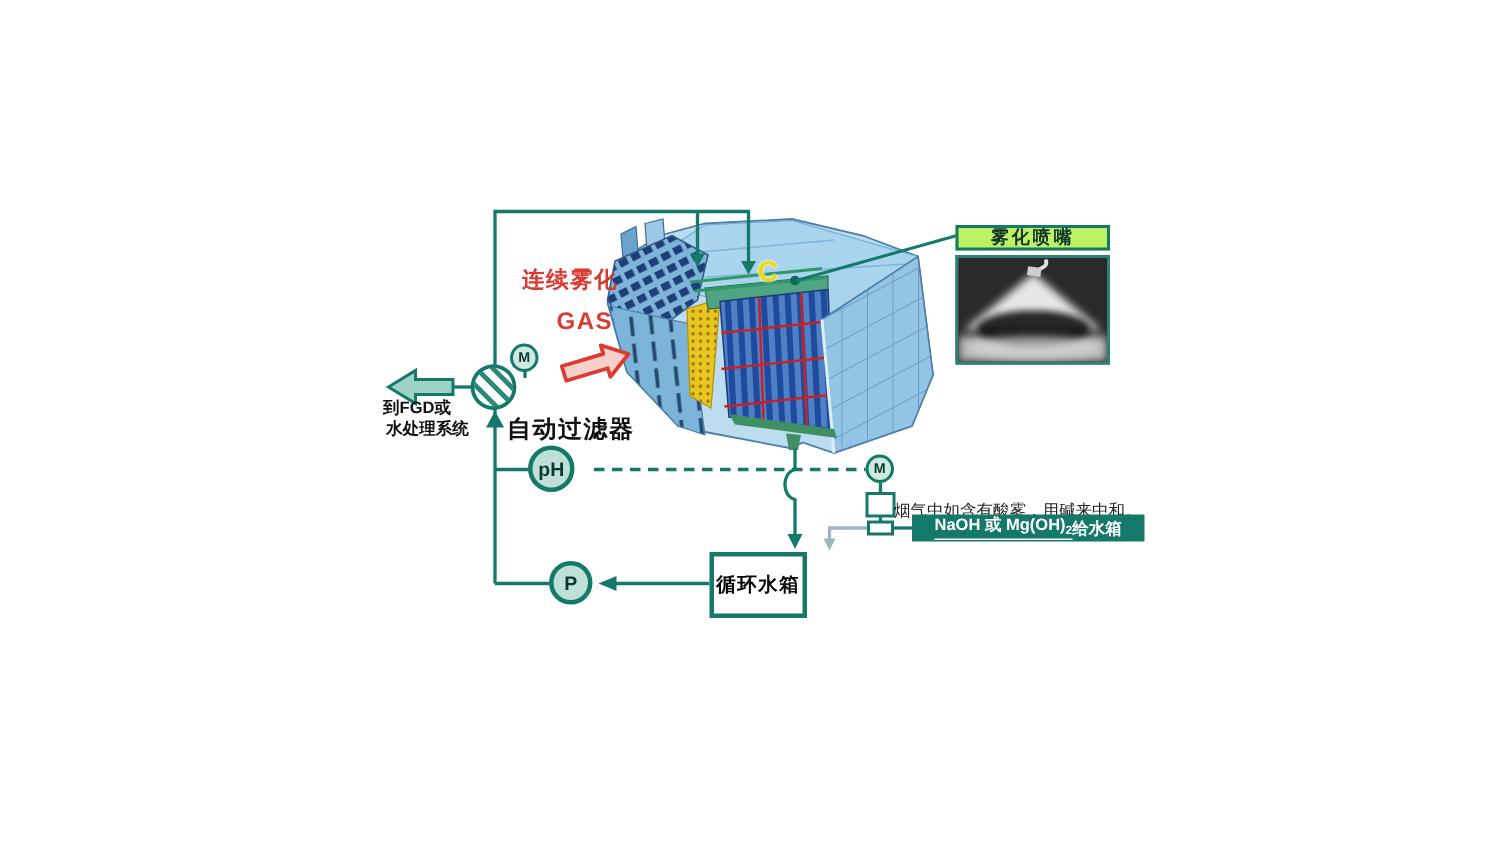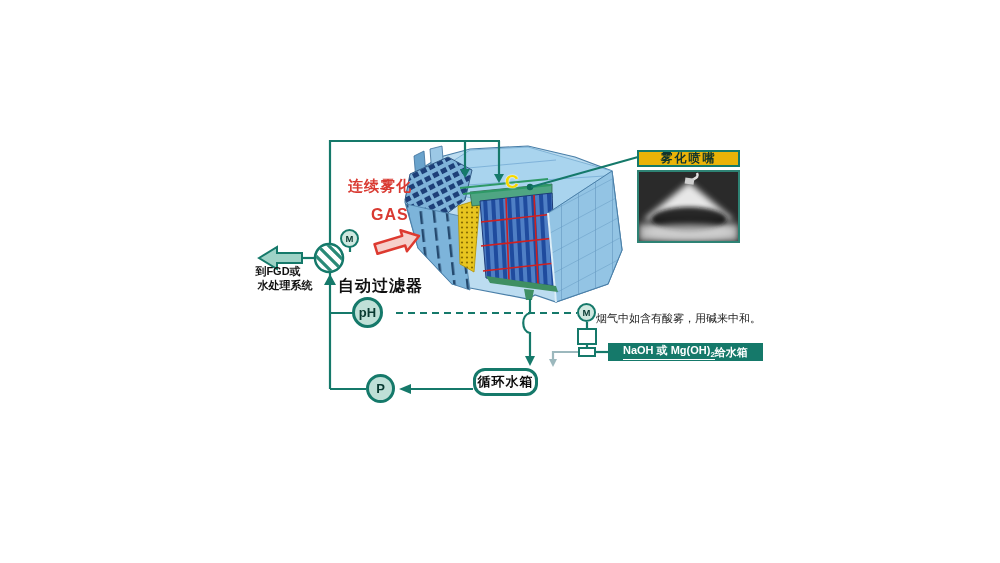--- a/index.html
+++ b/index.html
@@ -15,21 +15,21 @@
     background:#cfe8e0;border:2.5px solid #15796a;color:#093a31;
     display:flex;align-items:center;justify-content:center;font-weight:bold;
   }
   .inst.big{border-width:3px;background:#bfe0d7;}
   .tank{
     position:absolute;box-sizing:border-box;background:#ffffff;border:3px solid #15796a;
     display:flex;align-items:center;justify-content:center;
     font-weight:bold;font-size:13px;letter-spacing:1px;color:#0a0a0a;
   }
   .callout{
-    position:absolute;box-sizing:border-box;background:#eab308;border:2px solid #15796a;
+    position:absolute;box-sizing:border-box;background:#bef264;border:2px solid #15796a;
     display:flex;align-items:center;justify-content:center;
     font-weight:bold;font-size:12px;letter-spacing:2px;color:#10332c;
   }
   .naoh{
     position:absolute;box-sizing:border-box;height:18px;background:#15796a;color:#ffffff;
     display:flex;align-items:center;padding:0 15px;font-weight:bold;font-size:11px;
   }
   .naoh .u{border-bottom:1.5px solid #fff;padding-bottom:0px;display:inline-block;line-height:13px;}
   .naoh sub{font-size:8px;line-height:8px;}
   .note{position:absolute;white-space:nowrap;font-size:11px;color:#222;}
@@ -149,23 +149,23 @@
   <div class="lbl" style="left:338px;top:276px;font-size:16px;letter-spacing:1px;">自动过滤器</div>
 
   <div class="inst" style="left:340px;top:229px;width:19px;height:19px;font-size:9.5px;">M</div>
 
   <div class="inst big" style="left:352px;top:297px;width:31px;height:31px;font-size:13px;">pH</div>
 
   <div class="inst big" style="left:366px;top:374px;width:29px;height:29px;font-size:13px;">P</div>
 
   <div class="inst" style="left:577px;top:303px;width:19px;height:19px;font-size:9.5px;">M</div>
 
-  <div class="tank" style="left:473px;top:368px;width:65px;height:28px;border-radius:12px;">循环水箱</div>
+  <div class="tank" style="left:473px;top:368px;width:65px;height:44px;">循环水箱</div>
 
-  <div class="note" style="left:596px;top:311px;text-align:center;">烟气中如含有酸雾，用碱来中和。</div>
+  <div class="note" style="left:596px;top:333px;text-align:center;">烟气中如含有酸雾，用碱来中和。</div>
 
   <div class="naoh" style="left:608px;top:343px;">
     <span class="u"><span>NaOH 或 Mg(OH)</span><sub>2</sub></span>
       <span>给水箱</span>
   </div>
 
   <div class="callout" style="left:637px;top:150px;width:103px;height:17px;">雾化喷嘴</div>
 
   <div class="photo" style="left:637px;top:170px;width:103px;height:73px;">
     <svg width="99" height="69">

